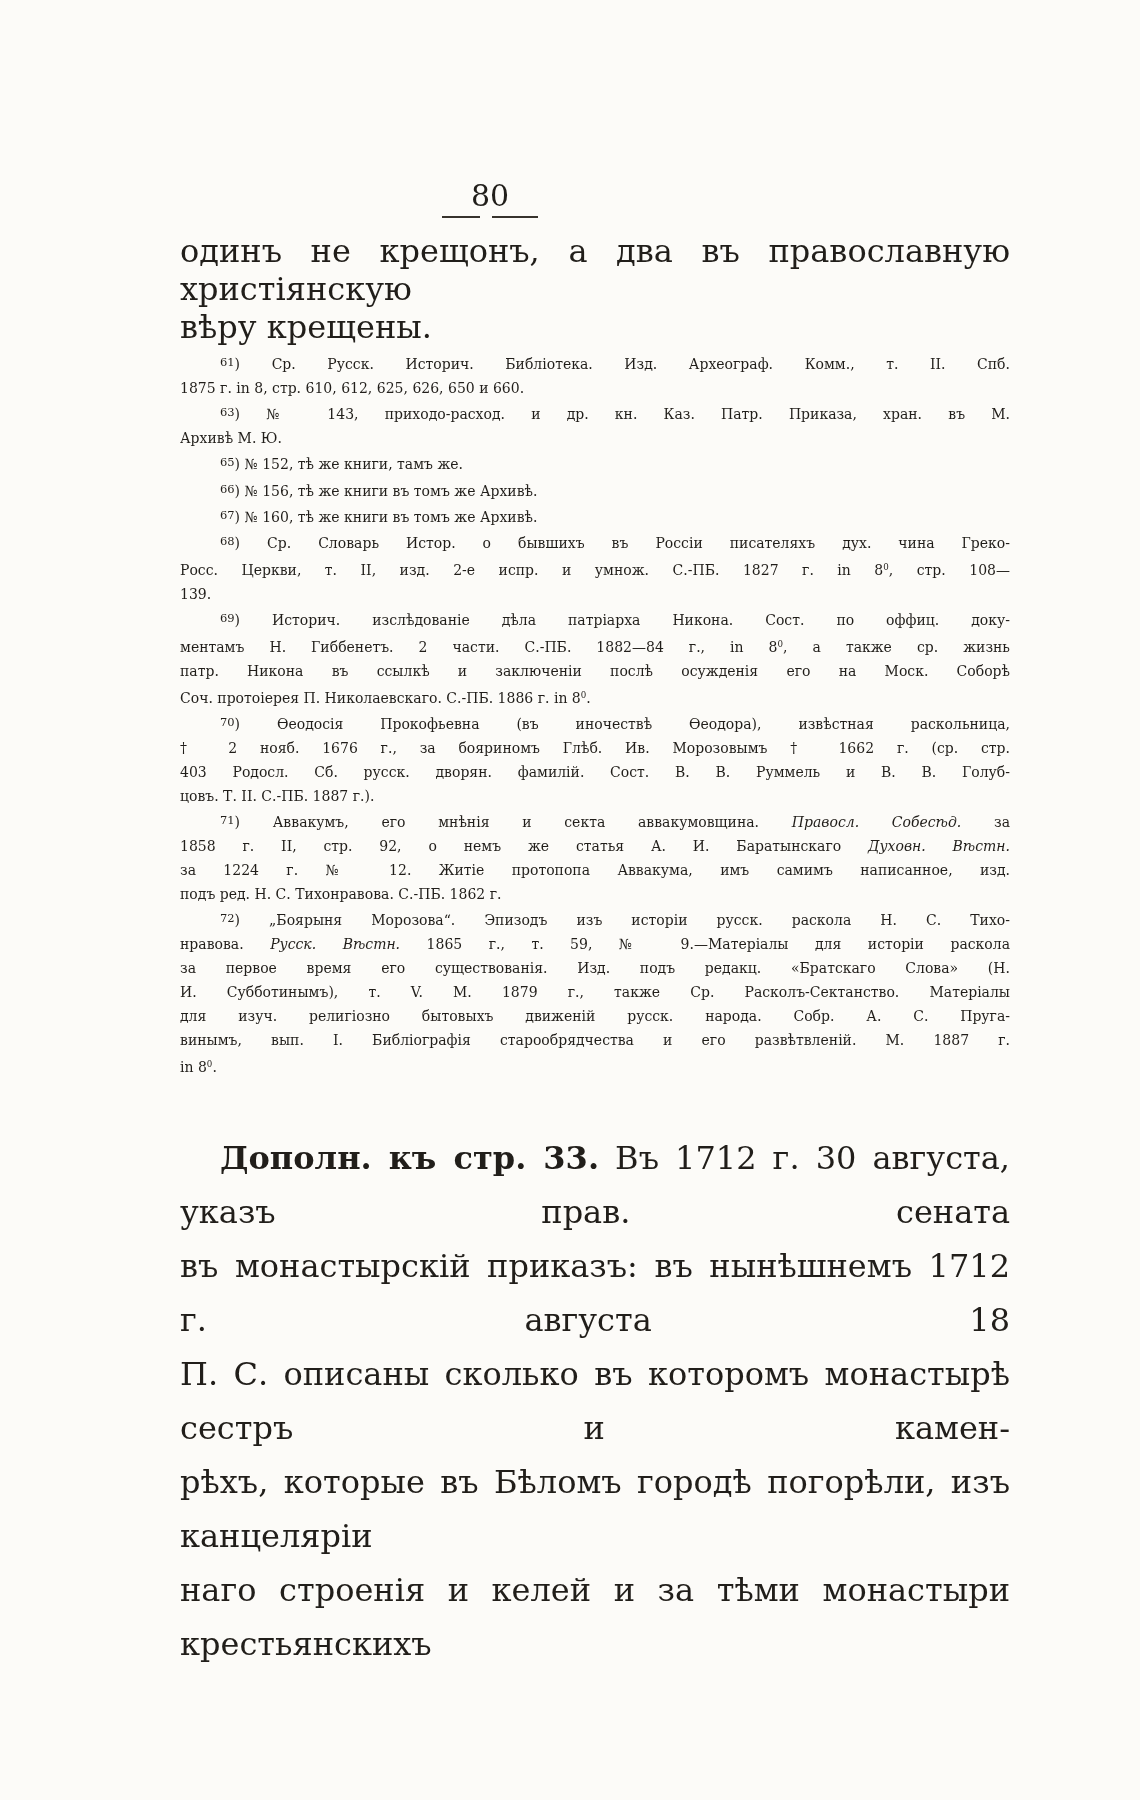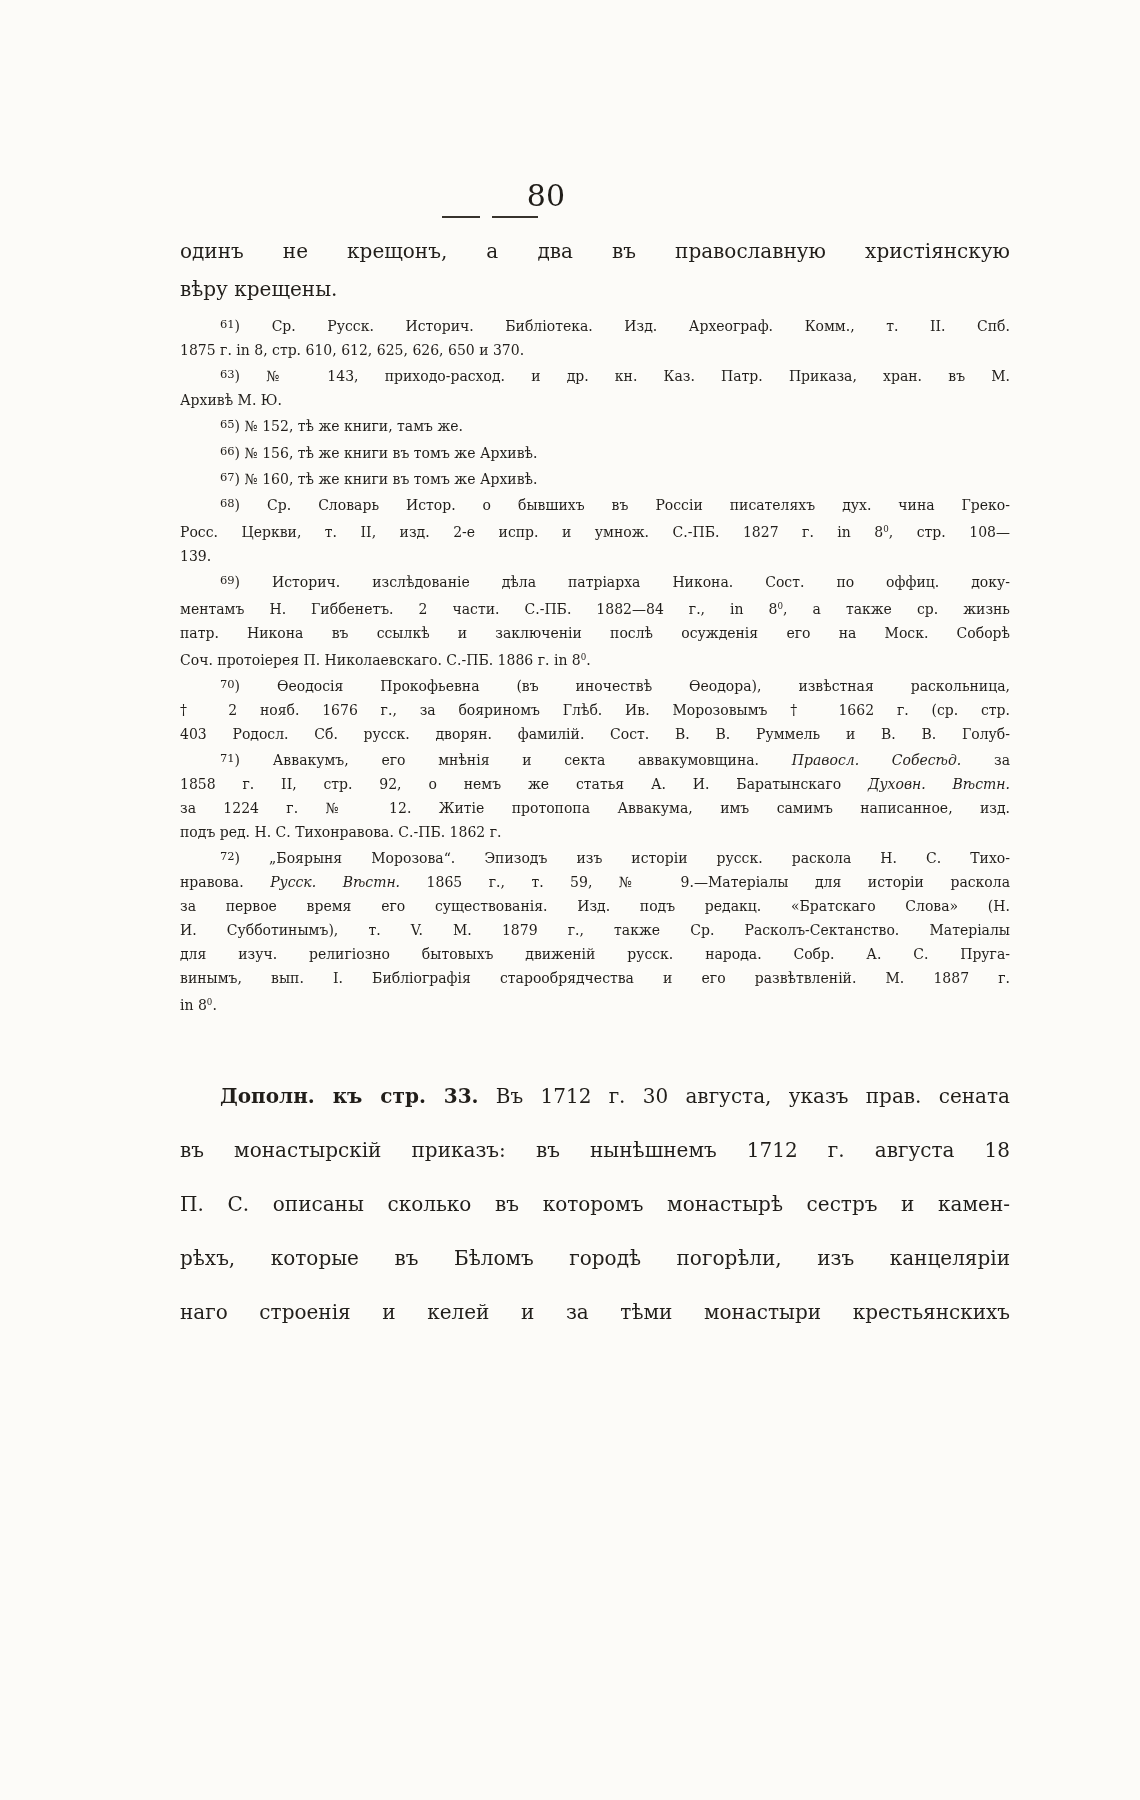--- a/index.html
+++ b/index.html
@@ -21,21 +21,21 @@
   }
   .text-column {
     position: absolute;
     left: 180px;
     top: 180px;
     width: 830px;
   }
   .pagehead {
     width: 150px;
     margin: 0 0 14px 235px;
-    text-align: right;
+    text-align: center;
   }
   .pagehead .num {
     font-size: 30px;
     line-height: 32px;
     display: inline-block;
   }
   .pagehead .rule {
     margin: 4px auto 0;
     width: 96px;
     display: flex;
@@ -53,21 +53,21 @@
   .para .line {
     text-align: justify;
     text-align-last: justify;
   }
   .para .line.endline {
     text-align-last: left;
   }
   .indent .line:first-child { text-indent: 40px; }
 
   .main {
-    font-size: 20px;
+    font-size: 32px;
     line-height: 38px;
   }
   .intro { margin-bottom: 4px; }
   .fnote {
     font-size: 14px;
     line-height: 24px;
   }
   .addendum {
     margin-top: 52px;
     line-height: 54px;
@@ -95,21 +95,21 @@
           <i class="seg2"></i>
         </span>
     </div>
     <div id="text-body">
         <div class="para main intro">
           <div class="line"><span>одинъ не крещонъ, а два въ православную христіянскую</span></div>
           <div class="line endline"><span>вѣру крещены.</span></div>
         </div>
         <div class="para fnote indent">
           <div class="line"><span class="fnm">61</span><span>) Ср. Русск. Историч. Библіотека. Изд. Археограф. Комм., т. II. Спб.</span></div>
-          <div class="line endline"><span>1875 г. in 8, стр. 610, 612, 625, 626, 650 и 370.</span></div>
+          <div class="line endline"><span>1875 г. in 8, стр. 610, 612, 625, 626, 650 и 660.</span></div>
         </div>
         <div class="para fnote indent">
           <div class="line"><span class="fnm">63</span><span>) № 143, приходо-расход. и др. кн. Каз. Патр. Приказа, хран. въ М.</span></div>
           <div class="line endline"><span>Архивѣ М. Ю.</span></div>
         </div>
         <div class="para fnote indent">
           <div class="line endline"><span class="fnm">65</span><span>) № 152, тѣ же книги, тамъ же.</span></div>
         </div>
         <div class="para fnote indent">
           <div class="line endline"><span class="fnm">66</span><span>) № 156, тѣ же книги въ томъ же Архивѣ.</span></div>
@@ -125,20 +125,21 @@
         <div class="para fnote indent">
           <div class="line"><span class="fnm">69</span><span>) Историч. изслѣдованіе дѣла патріарха Никона. Сост. по оффиц. доку-</span></div>
           <div class="line"><span>ментамъ Н. Гиббенетъ. 2 части. С.-ПБ. 1882—84 г., in 8</span><span class="sup0">0</span><span>, а также ср. жизнь</span></div>
           <div class="line"><span>патр. Никона въ ссылкѣ и заключеніи послѣ осужденія его на Моск. Соборѣ</span></div>
           <div class="line endline"><span>Соч. протоіерея П. Николаевскаго. С.-ПБ. 1886 г. in 8</span><span class="sup0">0</span><span>.</span></div>
         </div>
         <div class="para fnote indent">
           <div class="line"><span class="fnm">70</span><span>) Ѳеодосія Прокофьевна (въ иночествѣ Ѳеодора), извѣстная раскольница,</span></div>
           <div class="line"><span>† 2 нояб. 1676 г., за бояриномъ Глѣб. Ив. Морозовымъ † 1662 г. (ср. стр.</span></div>
           <div class="line"><span>403 Родосл. Сб. русск. дворян. фамилій. Сост. В. В. Руммель и В. В. Голуб-</span></div>
+          <div class="line endline"><span>цовъ. Т. II. С.-ПБ. 1887 г.).</span></div>
         </div>
         <div class="para fnote indent">
           <div class="line"><span class="fnm">71</span><span>) Аввакумъ, его мнѣнія и секта аввакумовщина. </span><span class="it">Правосл. Собесѣд.</span><span> за</span></div>
           <div class="line"><span>1858 г. II, стр. 92, о немъ же статья А. И. Баратынскаго </span><span class="it">Духовн. Вѣстн.</span></div>
           <div class="line"><span>за 1224 г. № 12. Житіе протопопа Аввакума, имъ самимъ написанное, изд.</span></div>
           <div class="line endline"><span>подъ ред. Н. С. Тихонравова. С.-ПБ. 1862 г.</span></div>
         </div>
         <div class="para fnote indent">
           <div class="line"><span class="fnm">72</span><span>) „Боярыня Морозова“. Эпизодъ изъ исторіи русск. раскола Н. С. Тихо-</span></div>
           <div class="line"><span>нравова. </span><span class="it">Русск. Вѣстн.</span><span> 1865 г., т. 59, № 9.—Матеріалы для исторіи раскола</span></div>

